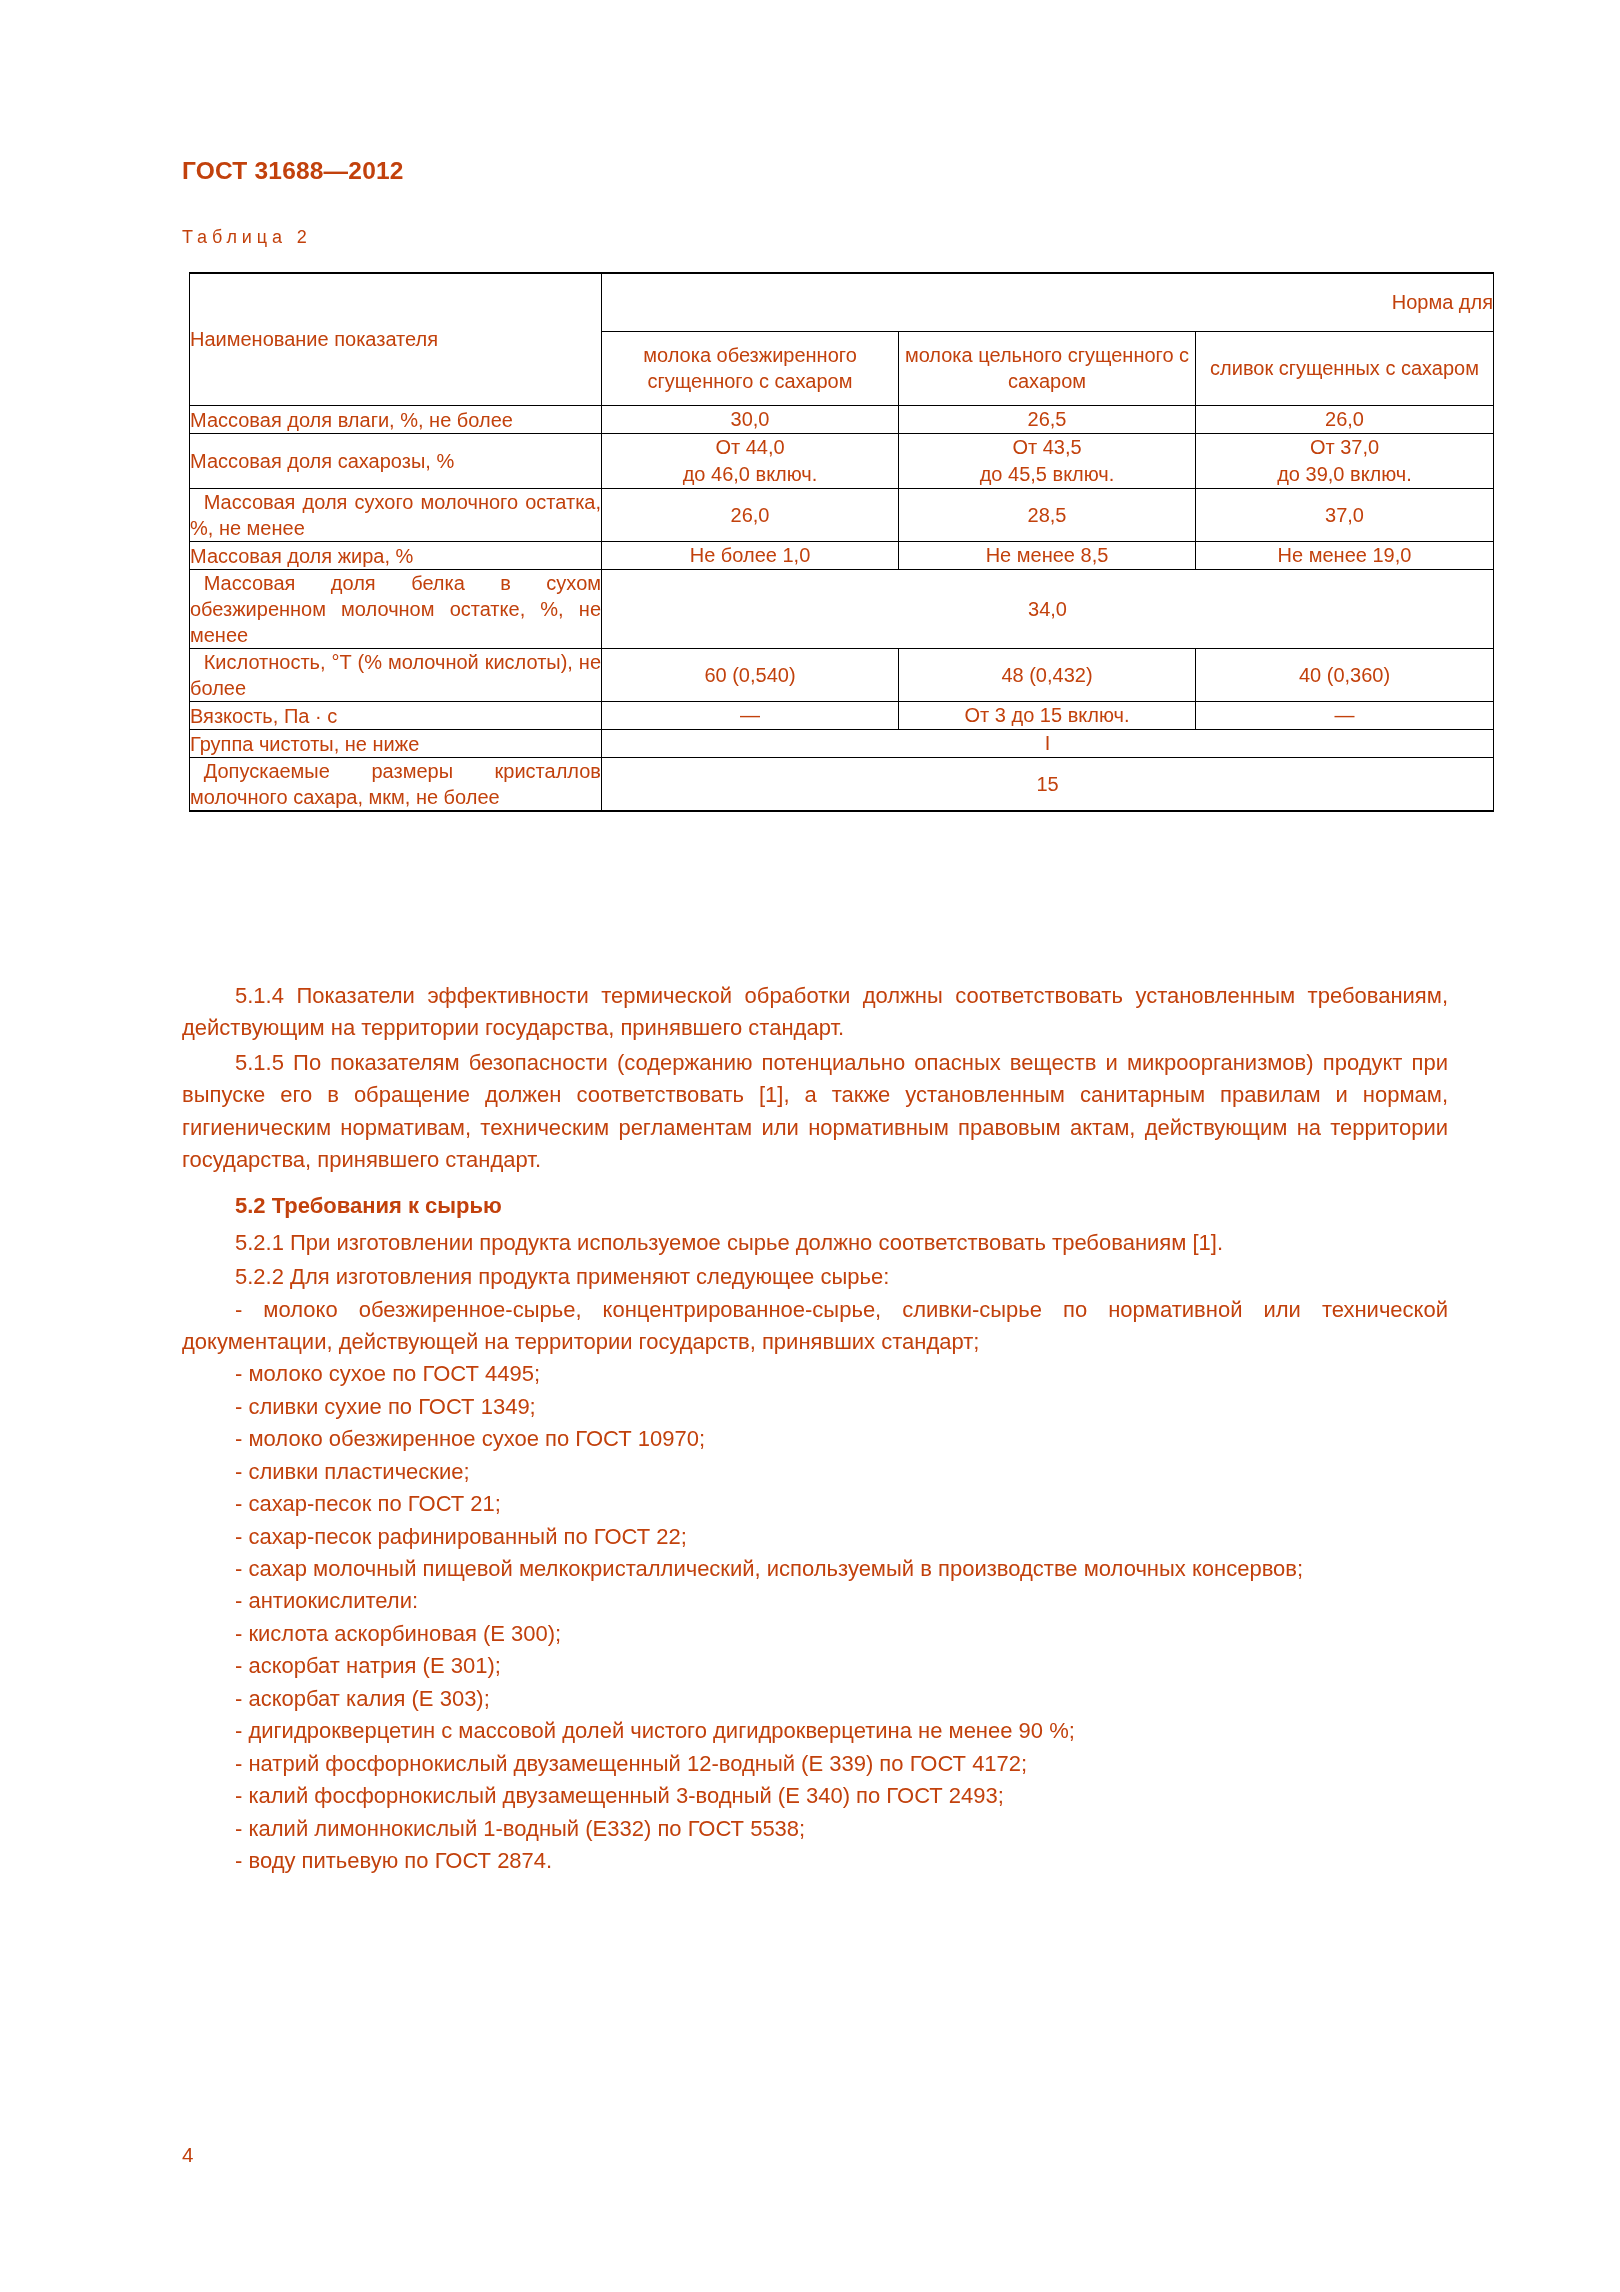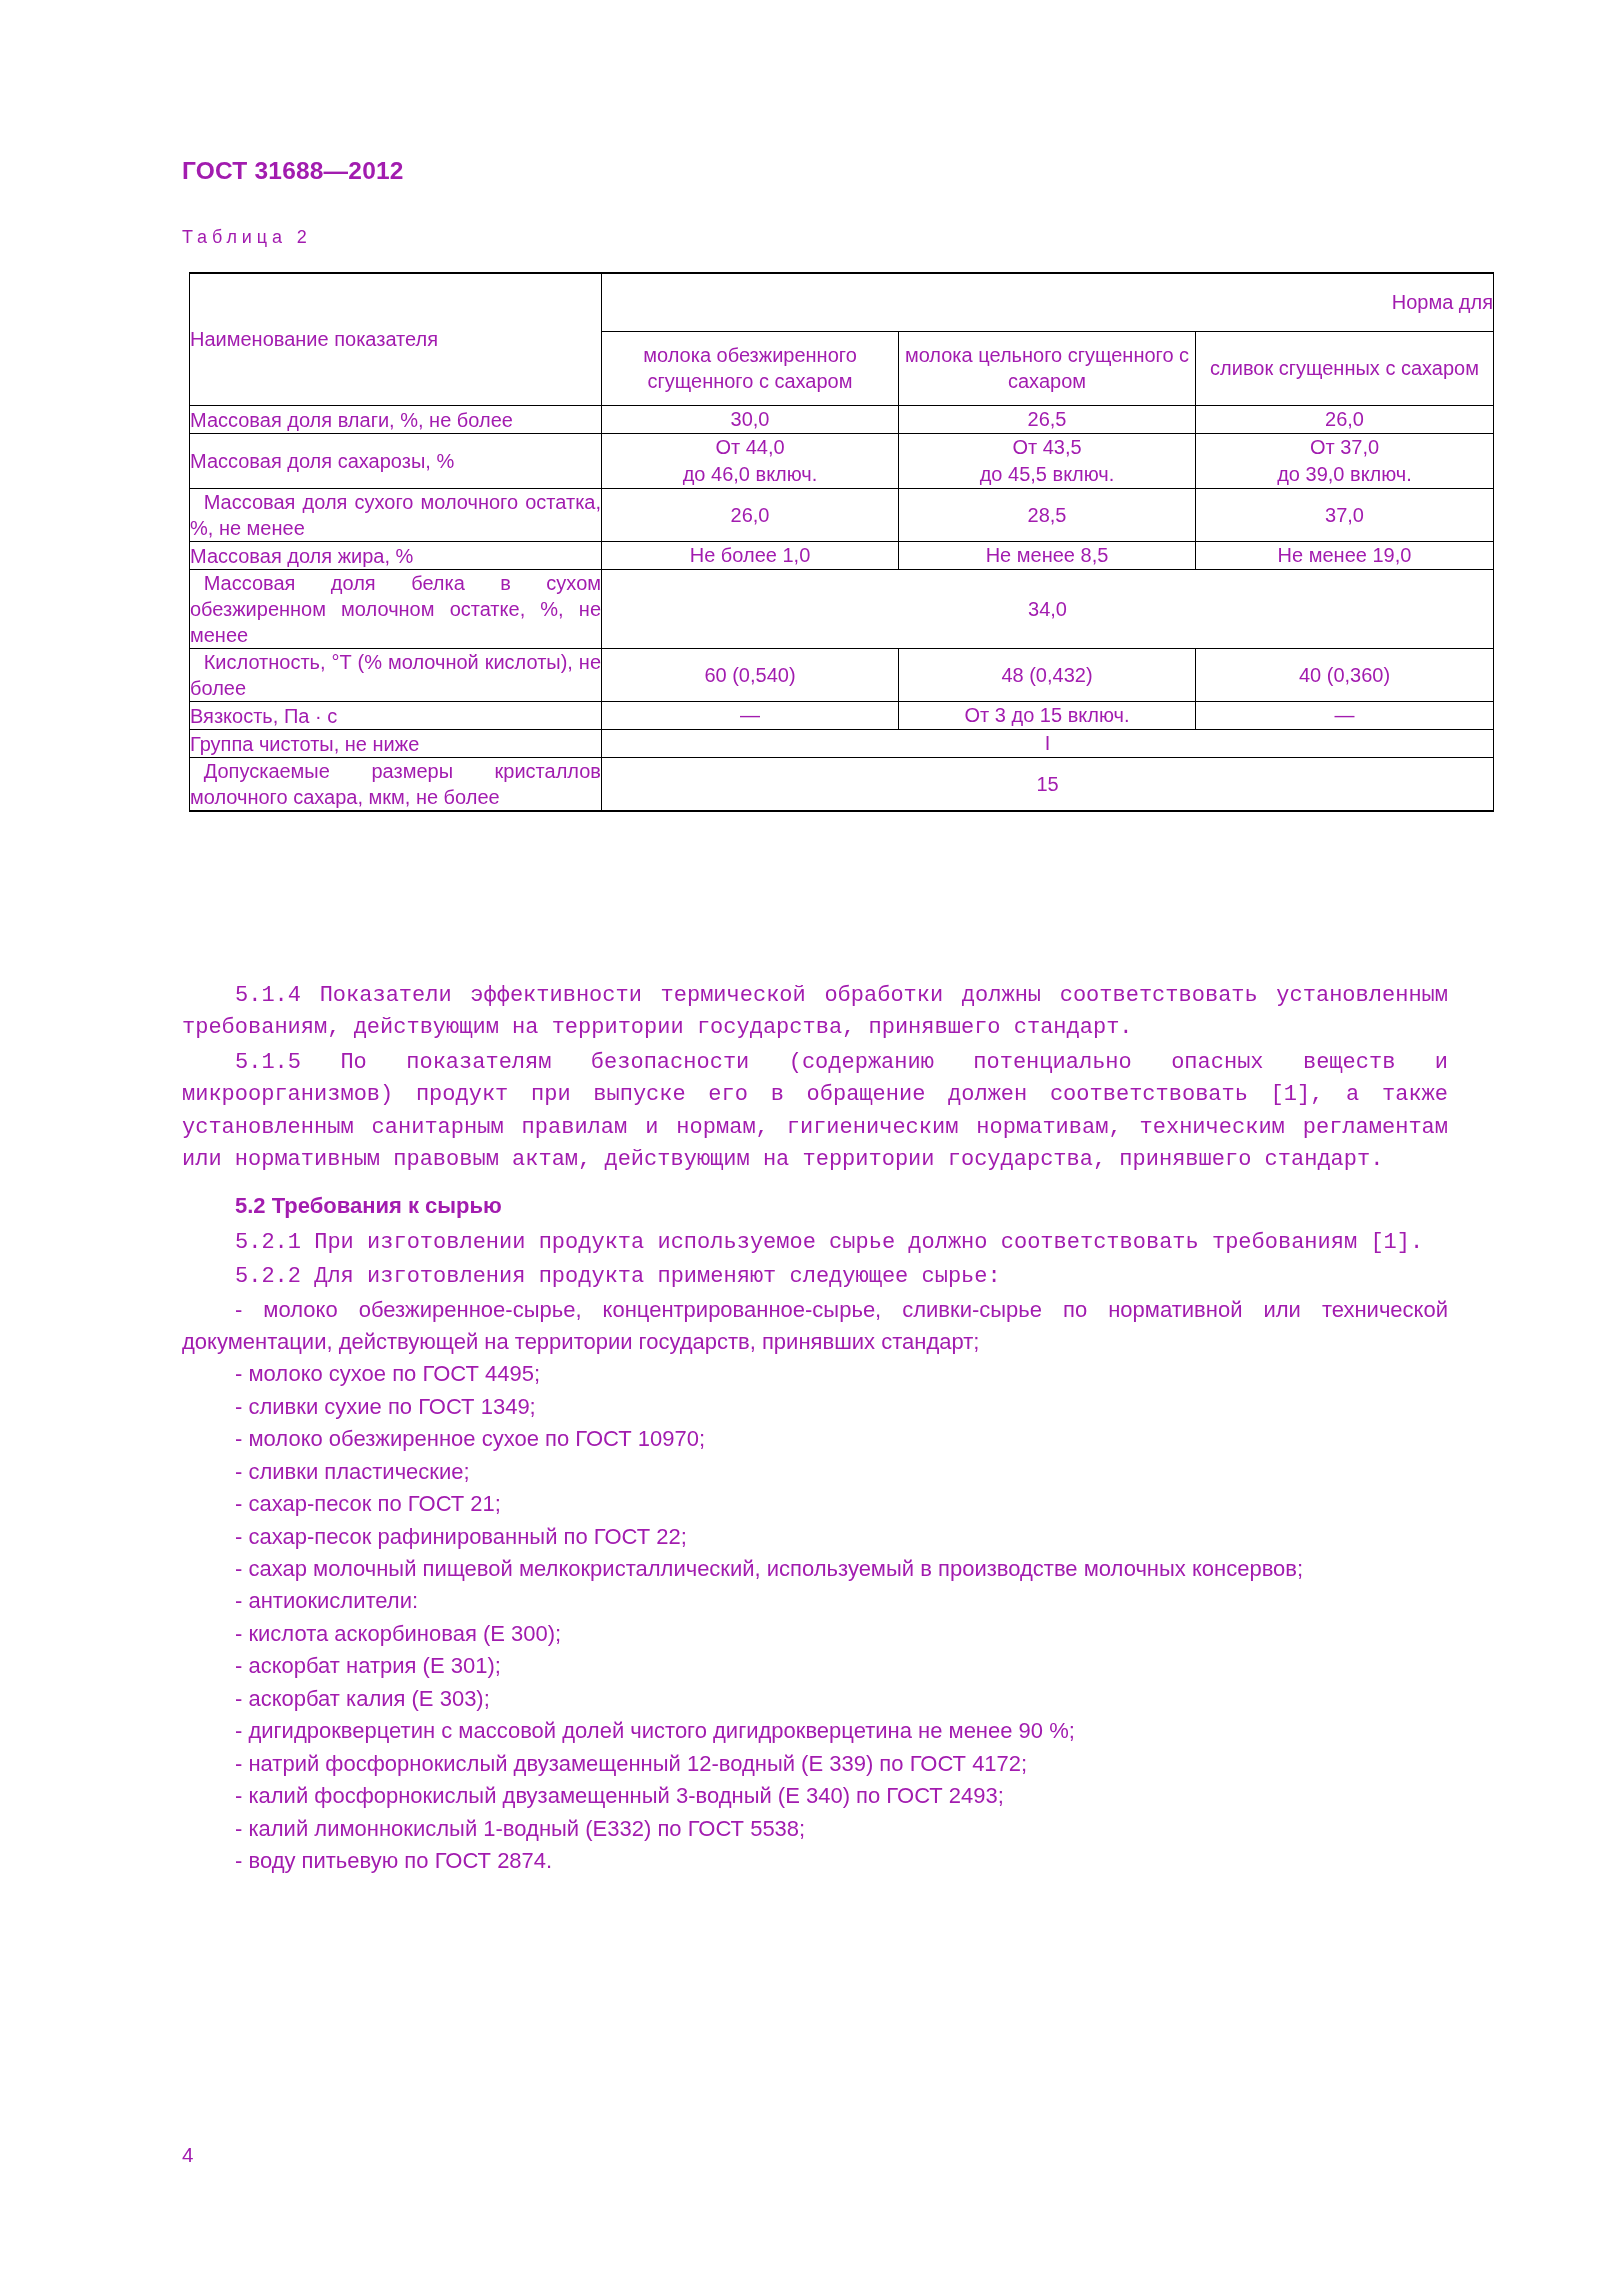--- a/index.html
+++ b/index.html
@@ -6,21 +6,21 @@
     margin: 0;
     padding: 0;
     background: #ffffff;
   }
   .page {
     position: relative;
     width: 1620px;
     height: 2293px;
     background: #ffffff;
     font-family: "Liberation Sans", sans-serif;
-    color: #a21caf;
+    color: #c2410c;
     box-sizing: border-box;
     overflow: hidden;
   }
 
   
   .doc-header {
     position: absolute;
     left: 182px;
     top: 157px;
     font-size: 24.5px;
@@ -96,21 +96,20 @@
     left: 182px;
     top: 980px;
     width: 1266px;
     font-size: 22px;
     line-height: 1.475;
   }
   .para {
     text-align: justify;
     text-indent: 53px;
     margin: 0 0 0 0;
-    font-family: Liberation Mono, monospace;
   }
   .para + .para { margin-top: 2px; }
   .sec-head {
     font-weight: bold;
     text-indent: 53px;
     margin: 13.7px 0 3.9px 0;
   }
   .li {
     text-align: justify;
     text-indent: 53px;

